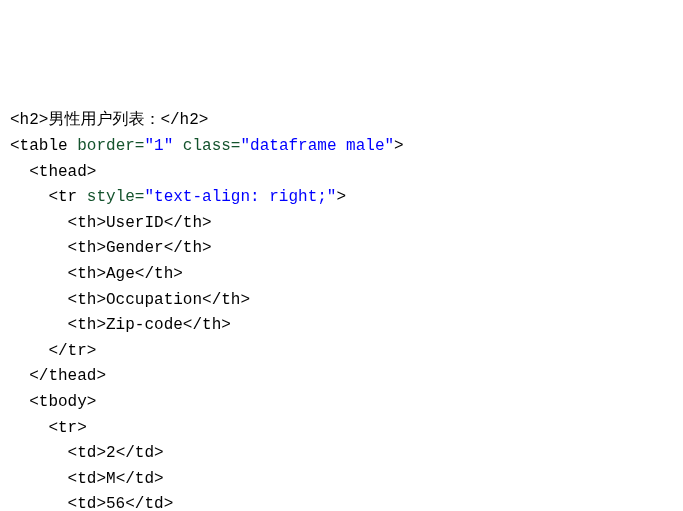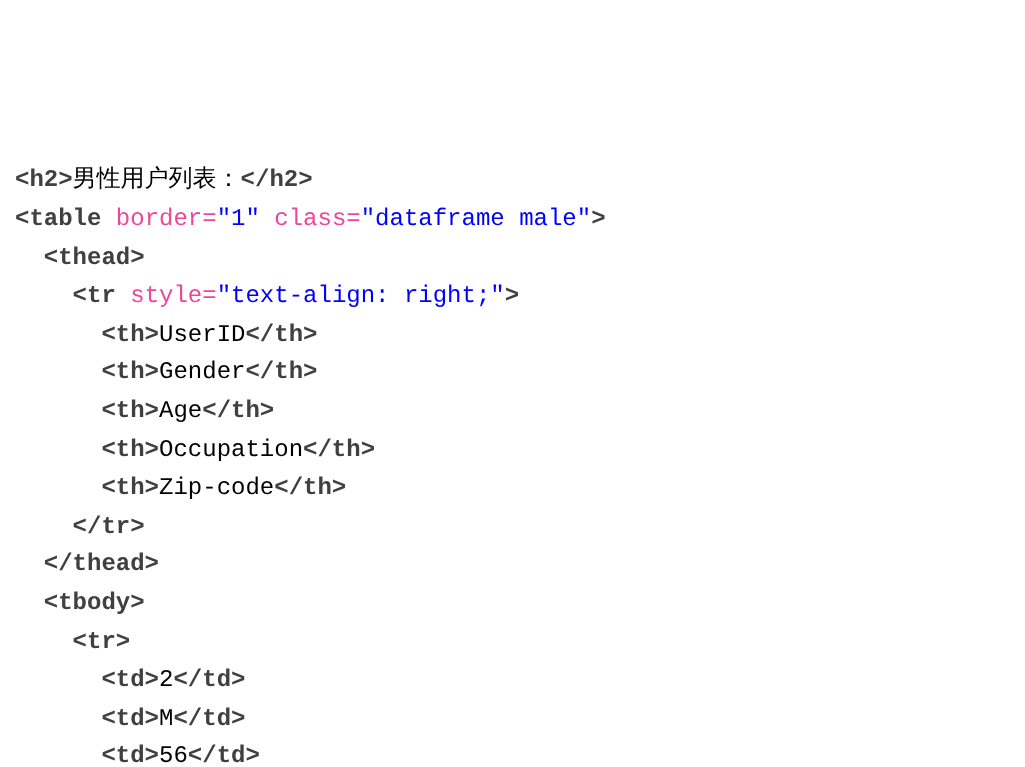--- a/index.html
+++ b/index.html
@@ -4,22 +4,22 @@
 <style>
   body {
     margin: 0;
     padding: 6px 10px;
     background: #fff;
     font-family: Consolas, "Courier New", monospace;
     font-size: 16px;
     line-height: 1.6;
     white-space: pre;
   }
-  .tag   { color: #404040; font-weight: bold; }  
-  .attr  { color: #ec4899; }  
+  .tag   { color: #000000; }  
+  .attr  { color: #14532d; }  
   .val   { color: #0000ff; }  
   .txt   { color: #000000; font-family: Liberation Mono, monospace; }  
 </style>
 </head>
 <body>
 
 
 
 <div id="code"><div><span class="txt"></span><span class="tag">&lt;h2&gt;</span><span class="txt">男性用户列表：</span><span class="tag">&lt;/h2&gt;</span></div><div><span class="txt"></span><span class="tag">&lt;table</span><span class="txt"> </span><span class="attr">border=</span><span class="val">"1"</span><span class="txt"> </span><span class="attr">class=</span><span class="val">"dataframe male"</span><span class="tag">&gt;</span></div><div><span class="txt">  </span><span class="tag">&lt;thead&gt;</span></div><div><span class="txt">    </span><span class="tag">&lt;tr</span><span class="txt"> </span><span class="attr">style=</span><span class="val">"text-align: right;"</span><span class="tag">&gt;</span></div><div><span class="txt">      </span><span class="tag">&lt;th&gt;</span><span class="txt">UserID</span><span class="tag">&lt;/th&gt;</span></div><div><span class="txt">      </span><span class="tag">&lt;th&gt;</span><span class="txt">Gender</span><span class="tag">&lt;/th&gt;</span></div><div><span class="txt">      </span><span class="tag">&lt;th&gt;</span><span class="txt">Age</span><span class="tag">&lt;/th&gt;</span></div><div><span class="txt">      </span><span class="tag">&lt;th&gt;</span><span class="txt">Occupation</span><span class="tag">&lt;/th&gt;</span></div><div><span class="txt">      </span><span class="tag">&lt;th&gt;</span><span class="txt">Zip-code</span><span class="tag">&lt;/th&gt;</span></div><div><span class="txt">    </span><span class="tag">&lt;/tr&gt;</span></div><div><span class="txt">  </span><span class="tag">&lt;/thead&gt;</span></div><div><span class="txt">  </span><span class="tag">&lt;tbody&gt;</span></div><div><span class="txt">    </span><span class="tag">&lt;tr&gt;</span></div><div><span class="txt">      </span><span class="tag">&lt;td&gt;</span><span class="txt">2</span><span class="tag">&lt;/td&gt;</span></div><div><span class="txt">      </span><span class="tag">&lt;td&gt;</span><span class="txt">M</span><span class="tag">&lt;/td&gt;</span></div><div><span class="txt">      </span><span class="tag">&lt;td&gt;</span><span class="txt">56</span><span class="tag">&lt;/td&gt;</span></div></div>
 

